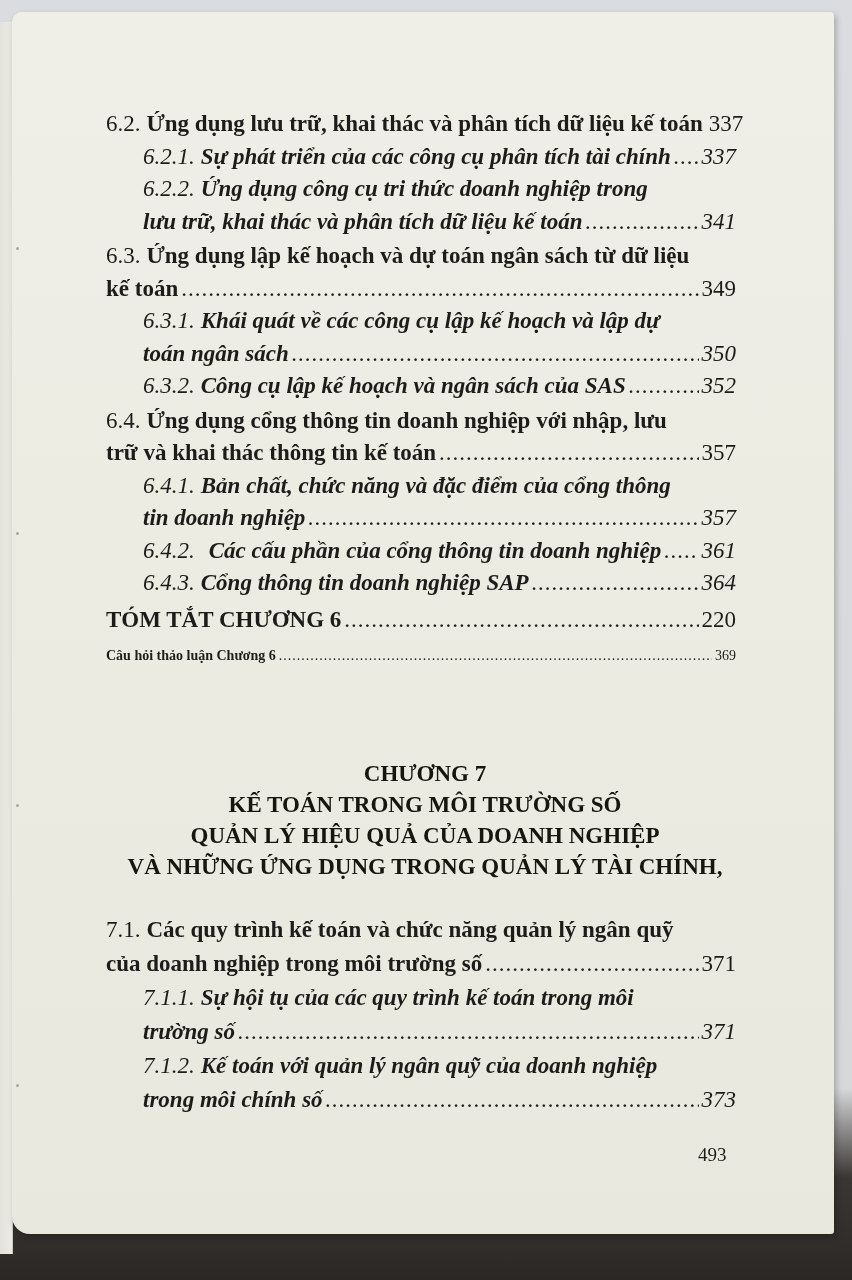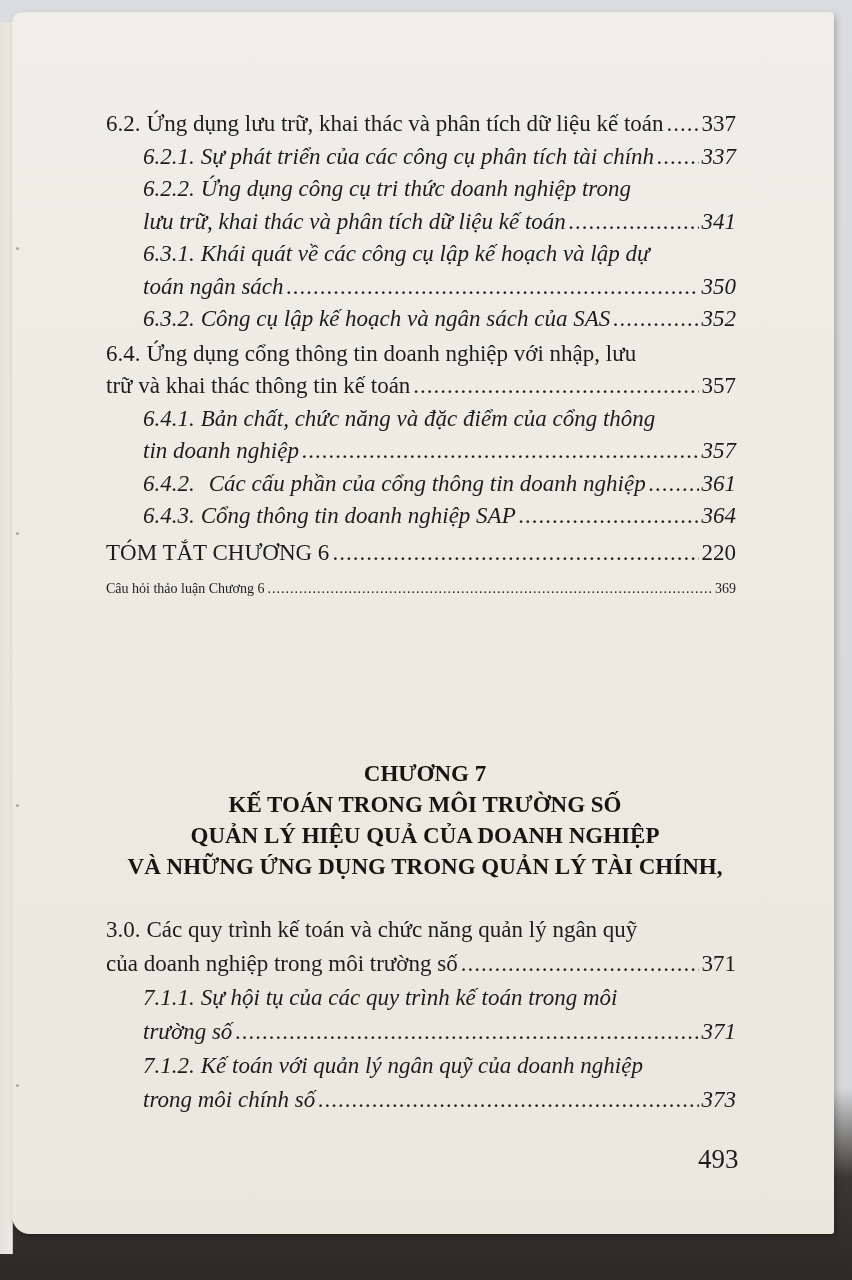--- a/index.html
+++ b/index.html
@@ -20,38 +20,38 @@
       box-shadow: 2px 3px 6px rgba(0,0,0,0.25);
     }
     .stitch { position: absolute; left: 4px; width: 3px; height: 3px; border-radius: 50%; background: #a9a8a0; }
     .toc {
       position: absolute; left: 106px; top: 108px; width: 630px;
       color: #1d1c1a; font-size: 23px; line-height: 32.5px;
     }
     .entry { position: relative; }
     .entry.l2 { padding-left: 37px; font-style: italic; }
     .entry .row { display: flex; align-items: baseline; }
-    .entry .txt { white-space: nowrap; }
+    .entry .txt { white-space: nowrap; font-weight: bold; }
     .entry .dots { flex: 1; overflow: hidden; white-space: nowrap; margin: 0 3px; letter-spacing: 1px; }
     .entry .dots::after { content: "......................................................................................................................................................"; }
     .entry .pg { white-space: nowrap; }
     .entry.sec { margin-top: 2px; }
     .entry.gap { margin-top: 4px; }
     .entry.summary { font-size: 23px; }
     .entry.discuss { font-size: 14px; }
     .chapter {
       position: absolute; left: 90px; top: 758px; width: 670px; text-align: center;
       font-weight: bold; color: #16150f; font-size: 23px; line-height: 31px;
     }
     .toc2 {
       position: absolute; left: 106px; top: 913px; width: 630px;
       color: #1d1c1a; font-size: 23px; line-height: 34px;
     }
     .page-number {
-      position: absolute; left: 698px; top: 1144px; font-size: 27px; color: #1d1c1a;
+      position: absolute; left: 698px; top: 1144px; font-size: 19px; color: #1d1c1a;
     }
   </style>
 </head>
 <body>
 
 <div class="spine-sliver"></div>
 
 <div class="page">
   <span class="stitch" style="top:235px"></span>
   <span class="stitch" style="top:520px"></span>
@@ -80,20 +80,31 @@
       <div class="row">
         <span style="margin-right: 6px;">6.2.2.</span>
         <span class="txt">Ứng dụng công cụ tri thức doanh nghiệp trong</span>
       </div>
       <div class="row">
         <span class="txt">lưu trữ, khai thác và phân tích dữ liệu kế toán</span>
         <span class="dots"></span>
         <span class="pg">341</span>
       </div>
     </div>
+    <div class="entry l1 sec">
+      <div class="row">
+        <span style="margin-right: 6px;">6.3.</span>
+        <span class="txt">Ứng dụng lập kế hoạch và dự toán ngân sách từ dữ liệu</span>
+      </div>
+      <div class="row">
+        <span class="txt">kế toán</span>
+        <span class="dots"></span>
+        <span class="pg">349</span>
+      </div>
+    </div>
     <div class="entry l2">
       <div class="row">
         <span style="margin-right: 6px;">6.3.1.</span>
         <span class="txt">Khái quát về các công cụ lập kế hoạch và lập dự</span>
       </div>
       <div class="row">
         <span class="txt">toán ngân sách</span>
         <span class="dots"></span>
         <span class="pg">350</span>
       </div>
@@ -163,21 +174,21 @@
 <div class="chapter">
   <div>CHƯƠNG 7</div>
   <div>KẾ TOÁN TRONG MÔI TRƯỜNG SỐ</div>
   <div>QUẢN LÝ HIỆU QUẢ CỦA DOANH NGHIỆP</div>
   <div>VÀ NHỮNG ỨNG DỤNG TRONG QUẢN LÝ TÀI CHÍNH,</div>
 </div>
 
 <div class="toc2" id="toc7">
     <div class="entry l1">
       <div class="row">
-        <span style="margin-right: 6px;">3.0.</span>
+        <span style="margin-right: 6px;">7.1.</span>
         <span class="txt">Các quy trình kế toán và chức năng quản lý ngân quỹ</span>
       </div>
       <div class="row">
         <span class="txt">của doanh nghiệp trong môi trường số</span>
         <span class="dots"></span>
         <span class="pg">371</span>
       </div>
     </div>
     <div class="entry l2">
       <div class="row">

